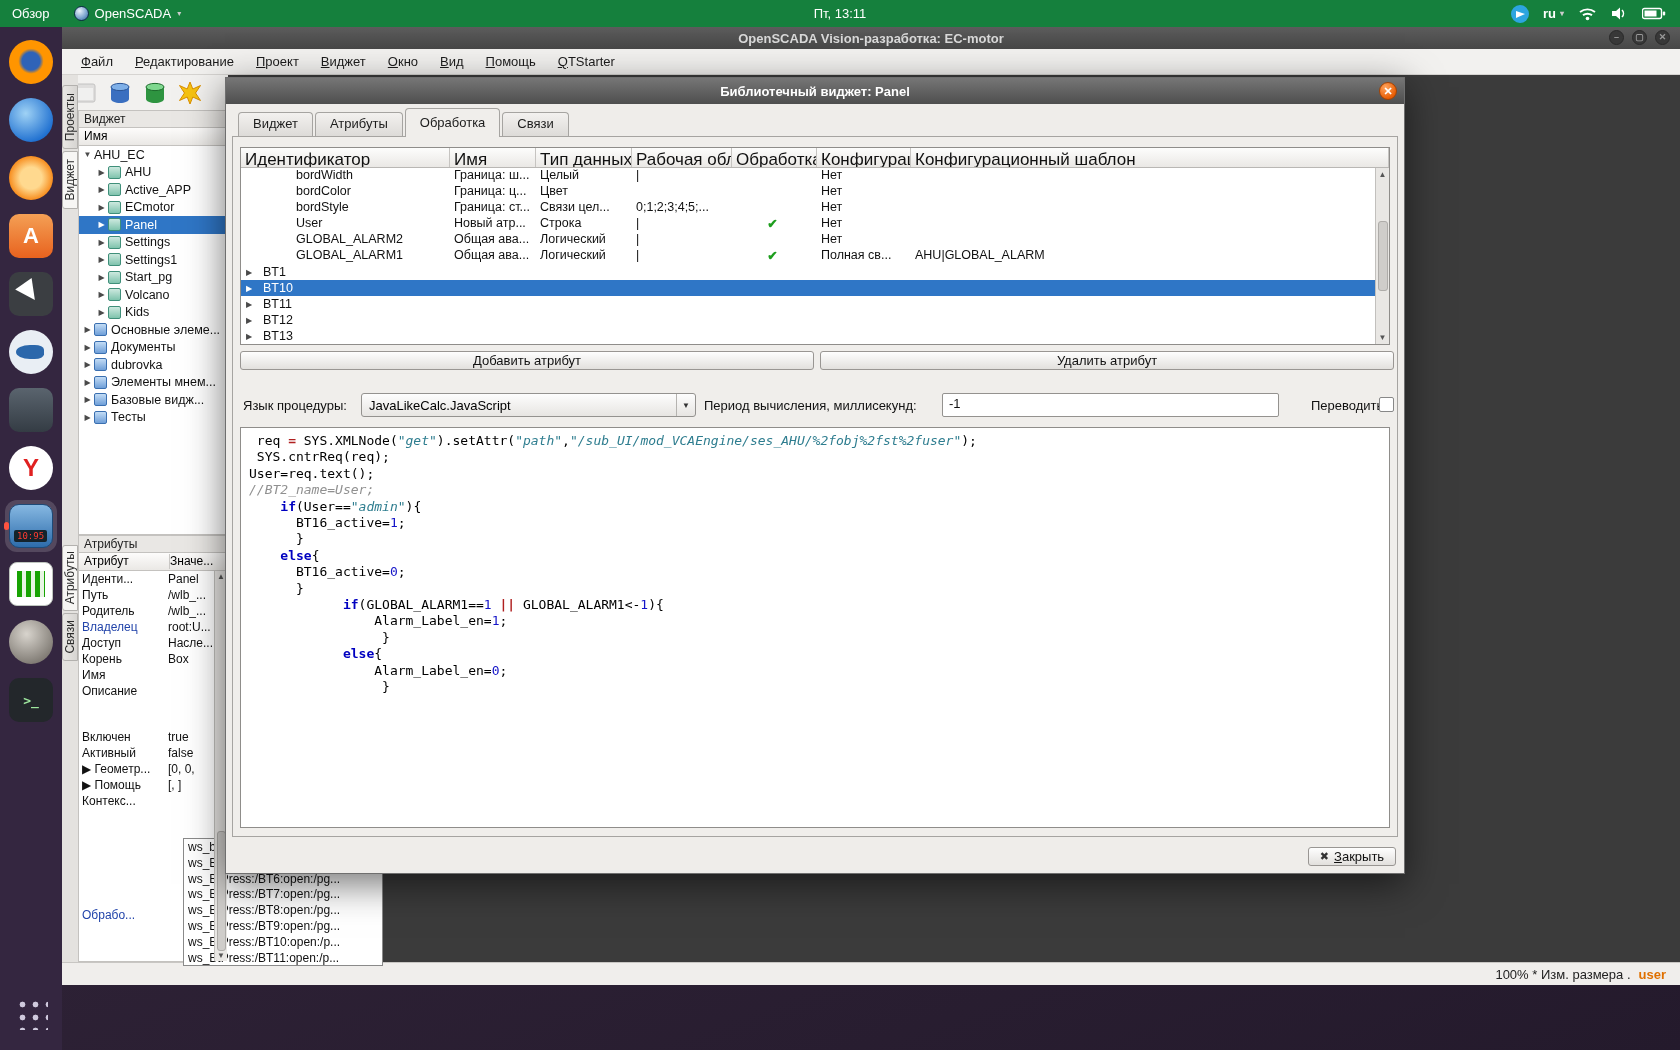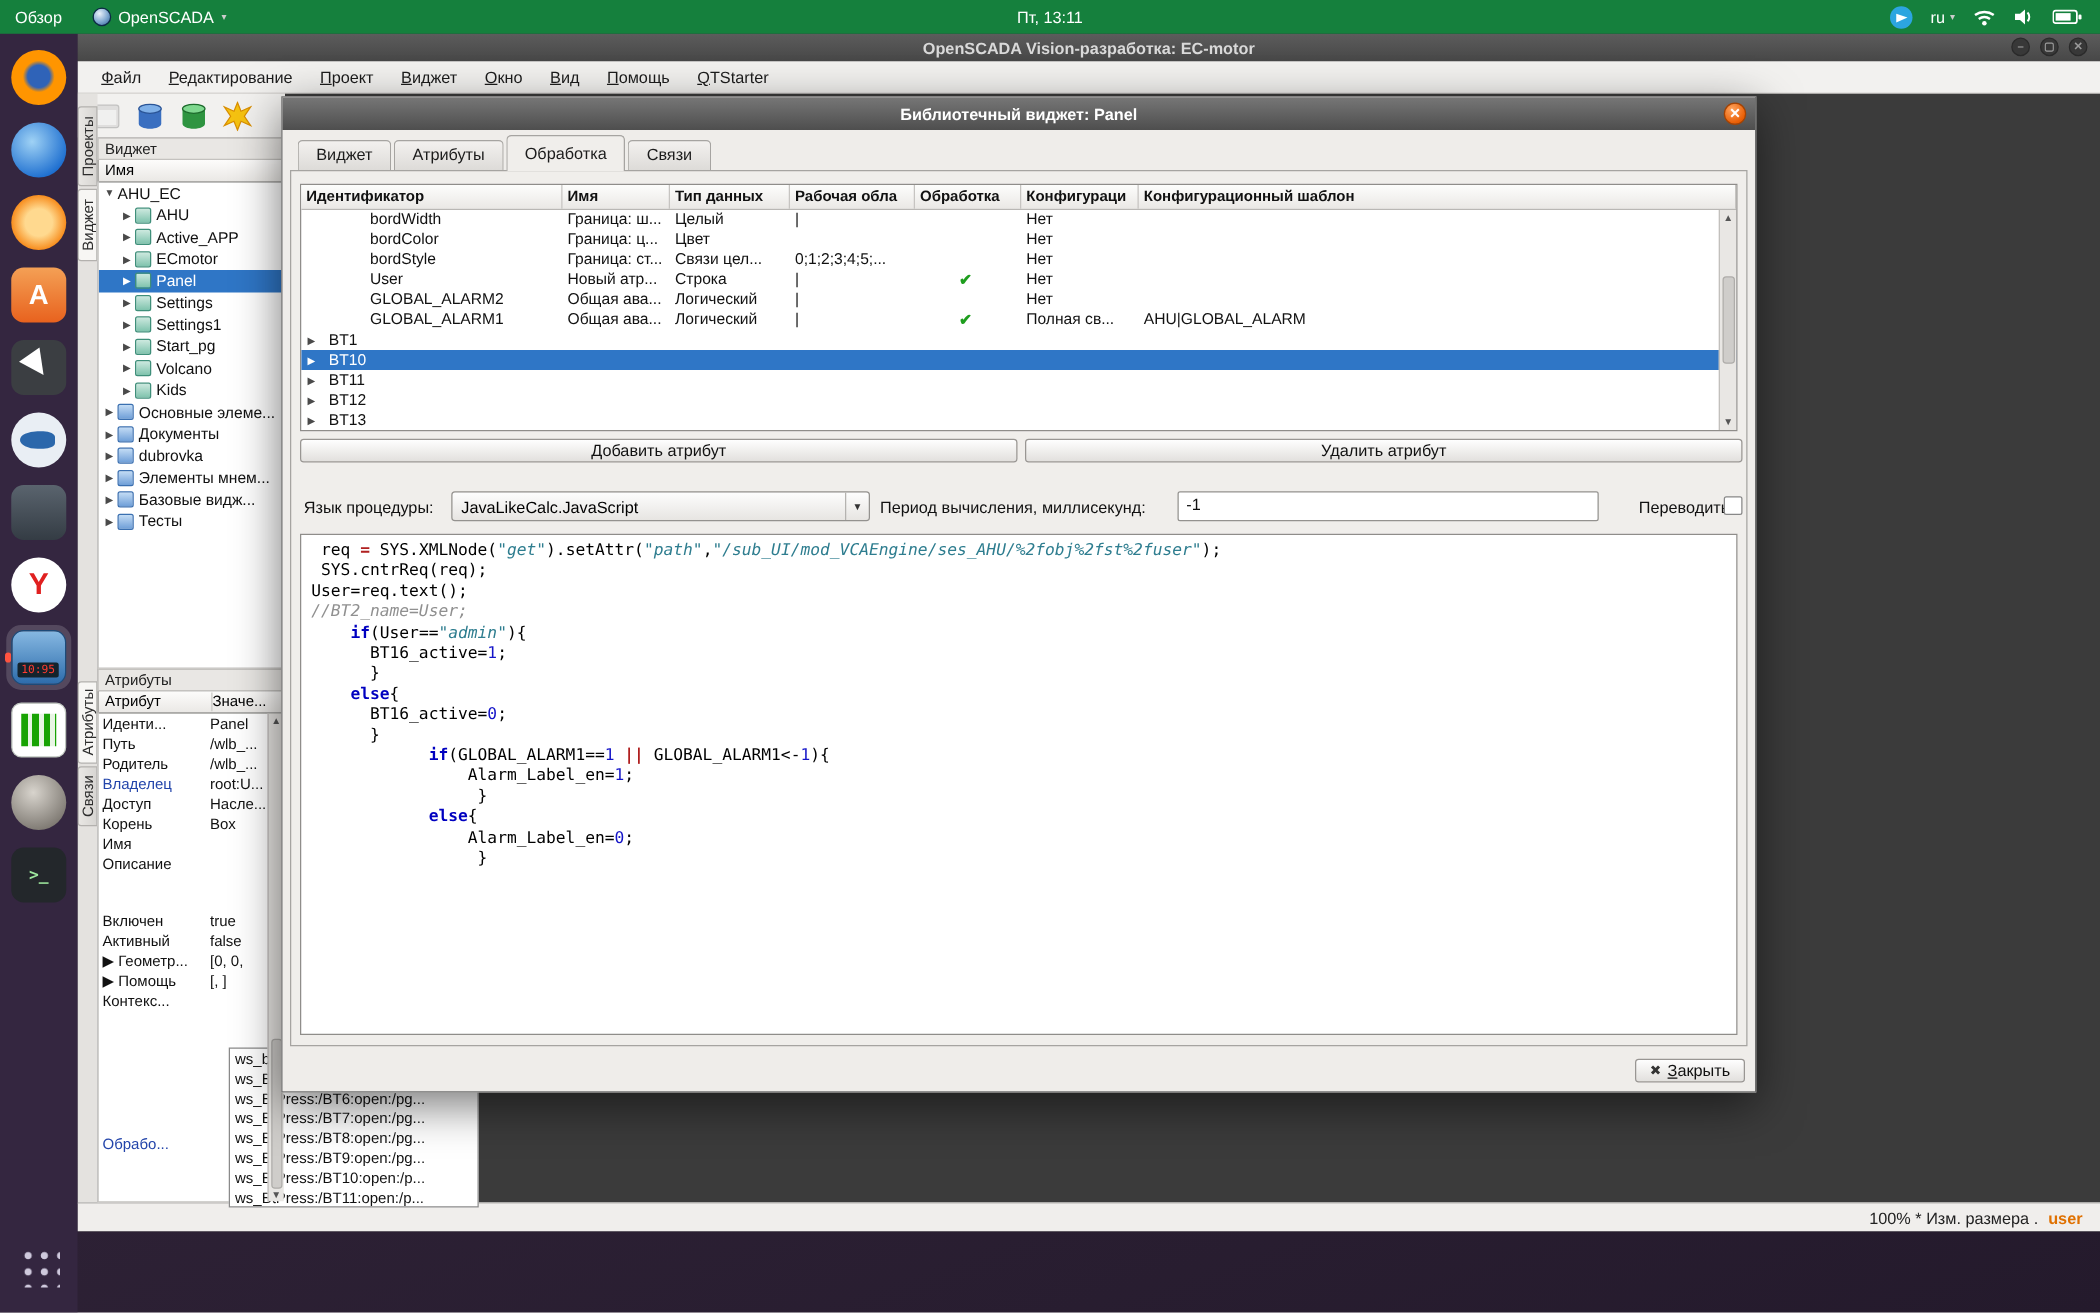--- a/index.html
+++ b/index.html
@@ -5,21 +5,21 @@
   * { margin:0; padding:0; box-sizing:border-box; }
   html,body { width:1680px; height:1050px; overflow:hidden; }
   body { position:relative; font-family:"Liberation Sans", sans-serif; font-size:13px;
          background:linear-gradient(160deg,#3a2b42,#241a2c); }
 
   
   .topbar { position:absolute; left:0; top:0; width:1680px; height:27px; background:#15803d;
             color:#fff; display:flex; align-items:center; z-index:30; }
   .tb-item { padding:0 12px; height:27px; display:flex; align-items:center; gap:6px; font-size:13px; }
   .tb-clock { position:absolute; left:50%; transform:translateX(-50%); }
-  .tb-right { margin-left:auto; display:flex; align-items:center; gap:14px; padding-right:14px; }
+  .tb-right { margin-left:auto; display:flex; align-items:center; gap:14px; padding-right:14px;font-weight:bold; }
   .caret { font-size:8px; color:#ccc; }
   .app-dot { width:15px; height:15px; border-radius:50%;
              background:radial-gradient(circle at 35% 30%,#eaf2fa,#7fa8d0 55%,#2d5f96); border:1px solid #0d2a45; }
   .tg-circle { width:18px; height:18px; border-radius:50%; background:#2ca5e0; position:relative; }
   .tg-circle::after{ content:""; position:absolute; left:5px; top:6px; border-left:9px solid #fff;
              border-top:3px solid transparent; border-bottom:4px solid transparent; }
 
   
   .dock { position:absolute; left:0; top:27px; width:62px; height:1023px; background:#342640;
           display:flex; flex-direction:column; align-items:center; padding:6px 0 8px; z-index:25; }
@@ -137,22 +137,22 @@
         border:1px solid #a6a4a1; border-bottom:none; border-radius:4px 4px 0 0; margin-right:2px;
         font-size:13px; color:#1c1c1c; }
   .dlg-tab.active { height:29px; background:#f0eeeb; padding-top:6px; position:relative; z-index:2; }
   .tab-page { position:absolute; top:58px; left:6px; right:6px; bottom:36px; border:1px solid #a6a4a1;
         background:#f0eeeb; }
 
   .tbl { position:absolute; left:7px; top:10px; right:7px; height:198px; background:#fff;
         border:1px solid #8f8d8a; overflow:hidden; }
   .tbl-header, .trow { display:grid; grid-template-columns:209px 86px 96px 100px 85px 94px 1fr; }
   .tbl-header { height:20px; background:linear-gradient(#fdfdfc,#eae8e5); border-bottom:1px solid #b9b7b4; }
-  .hcell { border-right:1px solid #c6c4c1; padding:2px 4px; font-size:12px; white-space:nowrap;
-        overflow:hidden; color:#111;font-weight:bold; }
+  .hcell { border-right:1px solid #c6c4c1; padding:2px 4px; font-size:17px; white-space:nowrap;
+        overflow:hidden; color:#111; }
   .trow { height:16px; }
   .tcell { padding:0 4px; font-size:12.5px; white-space:nowrap; overflow:hidden; color:#111; }
   .tcell.c0 { padding-left:55px; }
   .tcell.check { color:#1e9e1e; font-weight:bold; text-align:center; padding-left:0; }
   .grow { height:16px; display:flex; align-items:center; padding-left:5px; font-size:12.5px; color:#111; }
   .grow .garrow { font-size:8px; color:#4a4a4a; width:12px; }
   .grow .glabel { margin-left:5px; }
   .grow.sel { background:#2f76c6; color:#fff; }
   .grow.sel .garrow { color:#fff; }
   .tbl-scroll { position:absolute; right:0; top:20px; bottom:0; width:14px; background:#e9e7e4;

